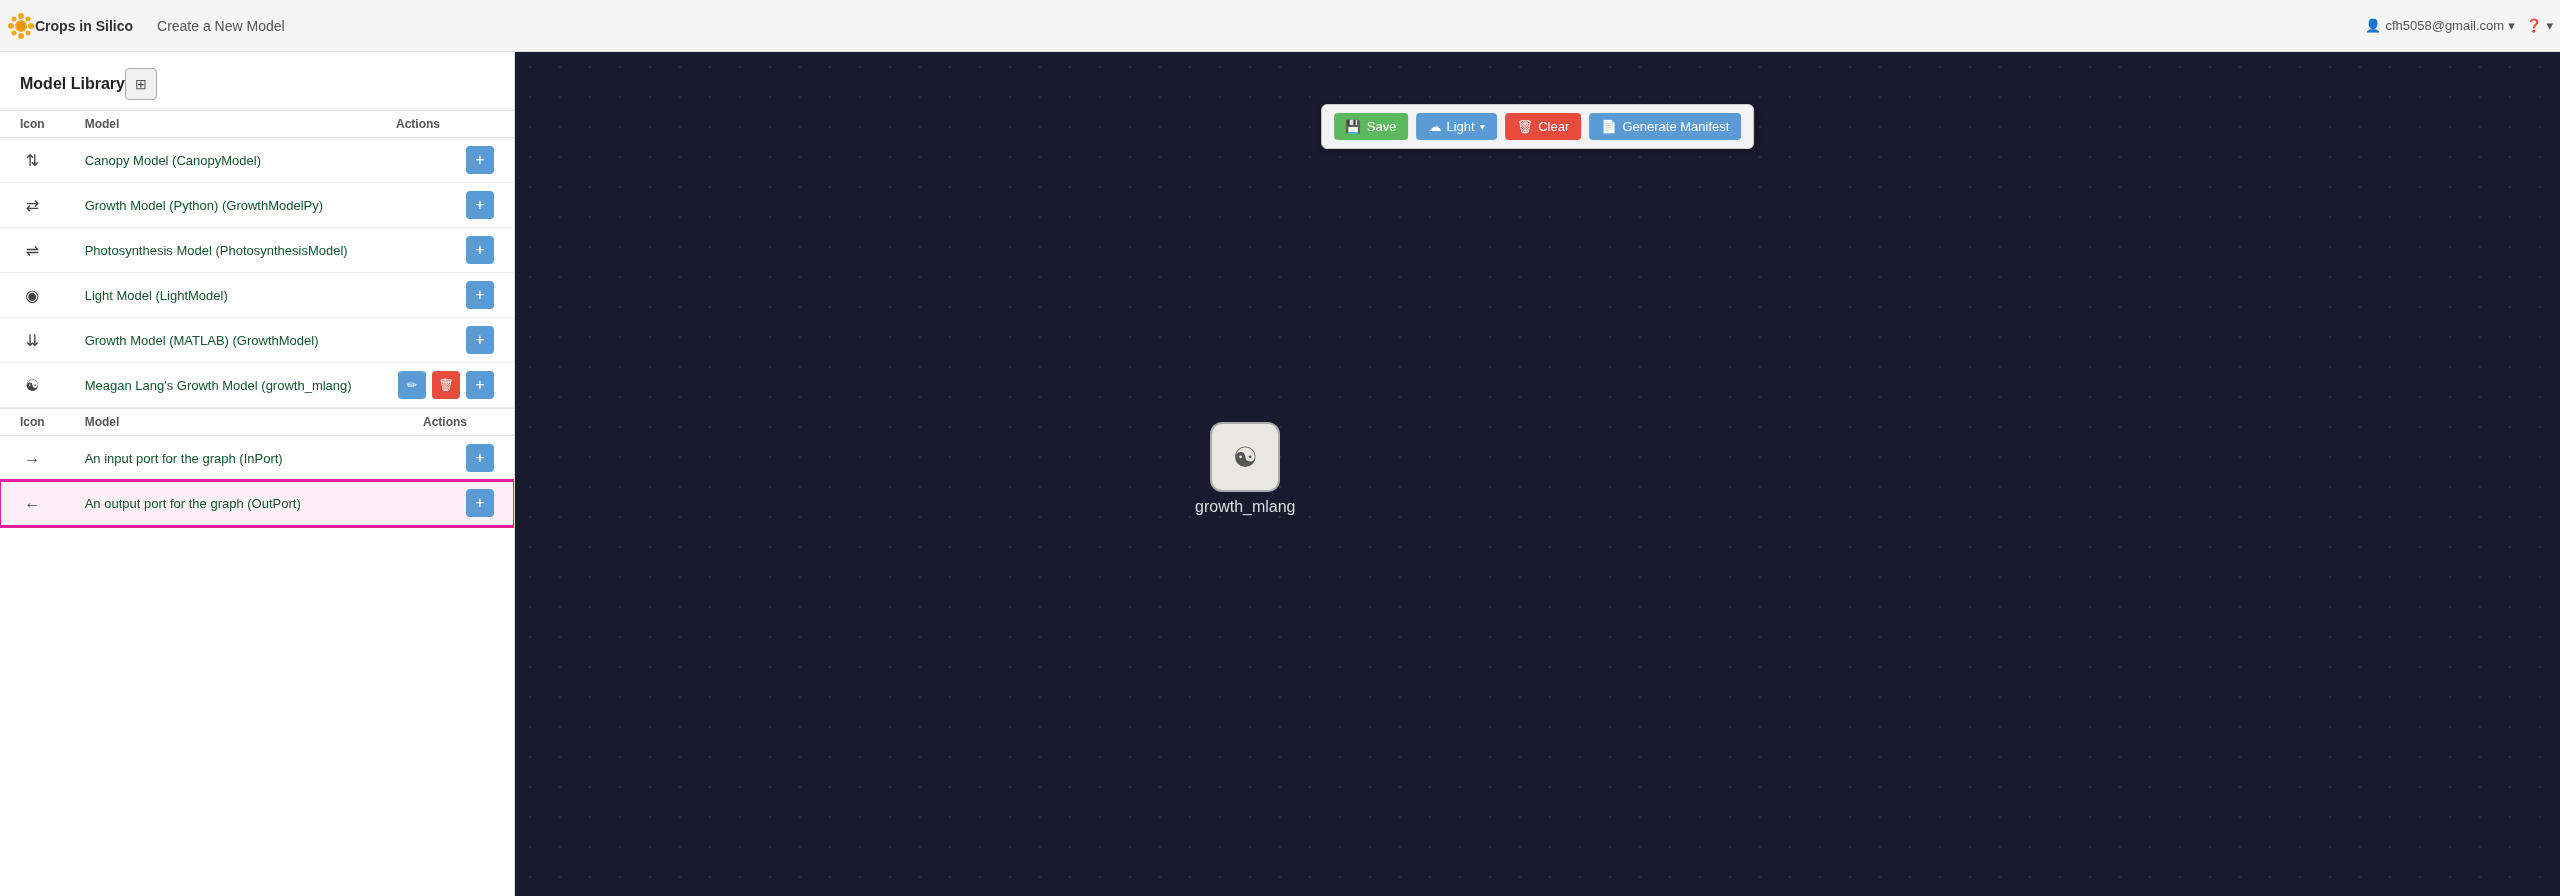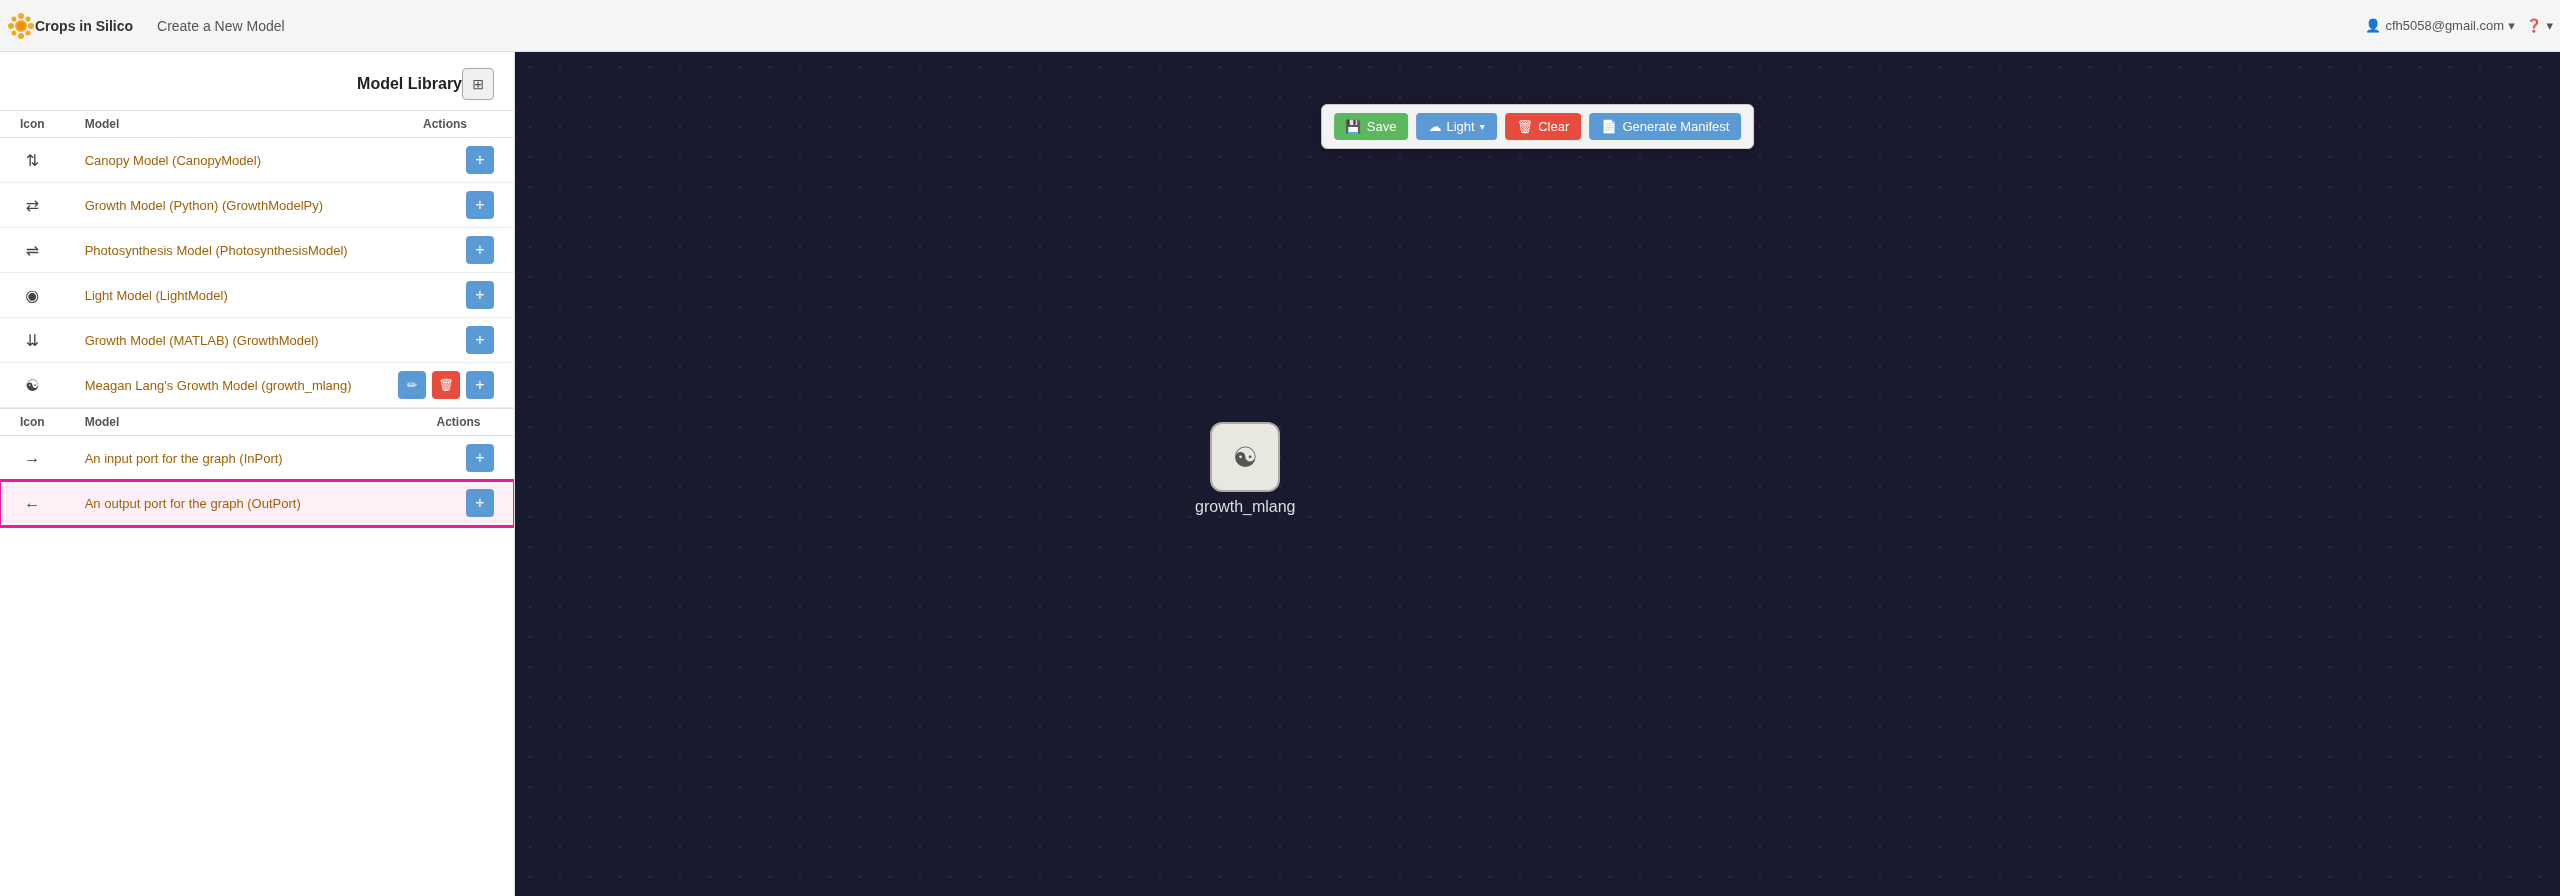--- a/index.html
+++ b/index.html
@@ -67,21 +67,21 @@
       background: #fff;
       border-right: 1px solid #ddd;
       overflow-y: auto;
       flex-shrink: 0;
       padding-bottom: 20px;
     }
 
     .sidebar-section-header {
       display: flex;
       align-items: center;
-      justify-content: flex-end;
+      justify-content: flex-start;
       padding: 16px 20px 10px 20px;
     }
     .sidebar-section-title {
       font-size: 16px;
       font-weight: 600;
       color: #222;
     }
     .expand-btn {
       width: 32px;
       height: 32px;
@@ -103,21 +103,21 @@
     .model-table th {
       text-align: left;
       padding: 6px 20px;
       font-size: 12px;
       font-weight: 600;
       color: #555;
       border-bottom: 1px solid #e0e0e0;
       border-top: 1px solid #e0e0e0;
     }
     .model-table th.actions-col {
-      text-align: center;
+      text-align: left;
     }
     .model-table td {
       padding: 8px 20px;
       border-bottom: 1px solid #eee;
       vertical-align: middle;
     }
     .model-table td.icon-col {
       width: 40px;
       text-align: center;
       font-size: 16px;
@@ -126,21 +126,21 @@
     .model-table td.actions-col {
       text-align: right;
     }
     .model-table tr.highlighted {
       outline: 3px solid #e91e9c;
       outline-offset: -1px;
       background: #fff0f8;
     }
     .model-name {
       font-size: 13px;
-      color: #a16207;
+      color: #14532d;
     }
 
     .btn-plus {
       background: #5b9bd5;
       color: #fff;
       border: none;
       border-radius: 4px;
       width: 28px;
       height: 28px;
       font-size: 16px;

